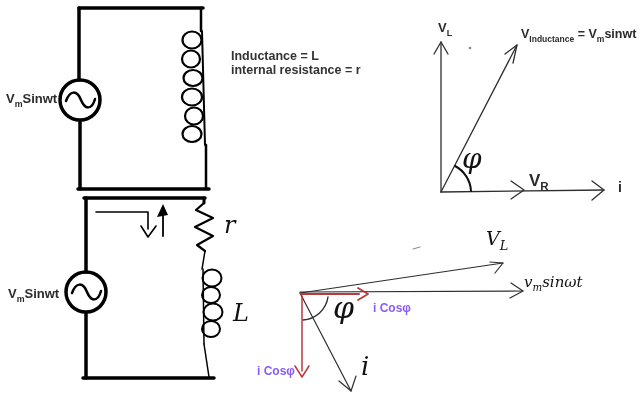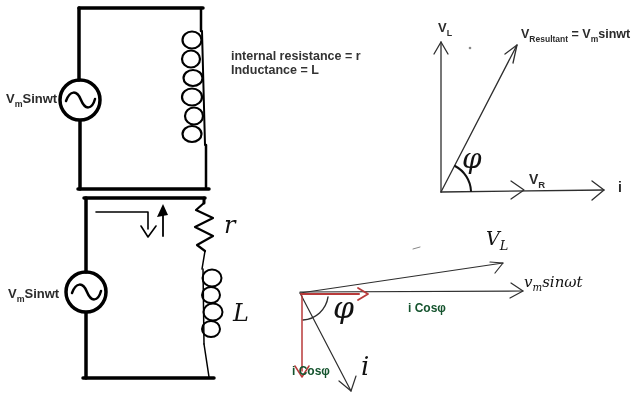--- a/index.html
+++ b/index.html
@@ -3,21 +3,21 @@
 <meta charset="utf-8">
 <style>
   html,body{margin:0;padding:0;background:#fff;}
   #canvas{position:relative;width:640px;height:405px;background:#ffffff;overflow:hidden;
           font-family:"Liberation Sans",sans-serif;}
   #drawing{position:absolute;left:0;top:0;}
   .lbl{position:absolute;color:#2b2b2b;white-space:nowrap;line-height:1.15;}
   .b{font-weight:bold;}
   .note{color:#333333;}
   .hw{font-family:"DejaVu Serif",serif;font-style:italic;color:#111;font-weight:normal;}
-  .red{color:#14532d;margin-left:35px;}
+  .red{color:#8b5cf6;}
   sub{font-size:68%;line-height:0;}
 </style>
 </head>
 <body>
 
 <div id="canvas">
 
   <svg id="drawing" width="640" height="405" viewBox="0 0 640 405" fill="none" stroke-linecap="round" stroke-linejoin="round">
 
     <g stroke="#000">
@@ -94,29 +94,29 @@
         <path d="M358 288 L368 294 L358 300" stroke-width="1.8"></path>
         <path d="M302 296 V371" stroke-width="1.5"></path>
         <path d="M295 366 L302 377 L309 366" stroke-width="1.5"></path>
       </g>
     </g>
   </svg>
 
   <span class="lbl b" style="left:6px;top:92px;font-size:13px"><span>V</span><sub>m</sub><span>Sinwt</span></span>
 
   <span class="lbl b note" style="left:231px;top:49px;font-size:12.5px">
+    <div>Inductance = L</div>
     <div>internal resistance = r</div>
-    <div>Inductance = L</div>
   </span>
 
   <span class="lbl b" style="left:438px;top:21px;font-size:13px"><span>V</span><sub>L</sub></span>
 
-  <span class="lbl b" style="left:521px;top:27px;font-size:12.5px"><span>V</span><sub>Resultant</sub><span> = V</span><sub>m</sub><span>sinwt</span></span>
+  <span class="lbl b" style="left:521px;top:27px;font-size:12.5px"><span>V</span><sub>Inductance</sub><span> = V</span><sub>m</sub><span>sinwt</span></span>
 
-  <span class="lbl b" style="left:529px;top:171px;font-size:14px"><span>V</span><sub>R</sub></span>
+  <span class="lbl b" style="left:529px;top:171px;font-size:17px"><span>V</span><sub>R</sub></span>
 
   <span class="lbl b" style="left:618px;top:179px;font-size:14px">i</span>
 
   <span class="lbl hw" style="left:462px;top:143px;font-size:28px">φ</span>
 
   <span class="lbl b" style="left:8px;top:287px;font-size:13px"><span>V</span><sub>m</sub><span>Sinwt</span></span>
 
   <span class="lbl hw" style="left:224px;top:212px;font-size:24px">r</span>
 
   <span class="lbl hw" style="left:233px;top:300px;font-size:24px">L</span>

